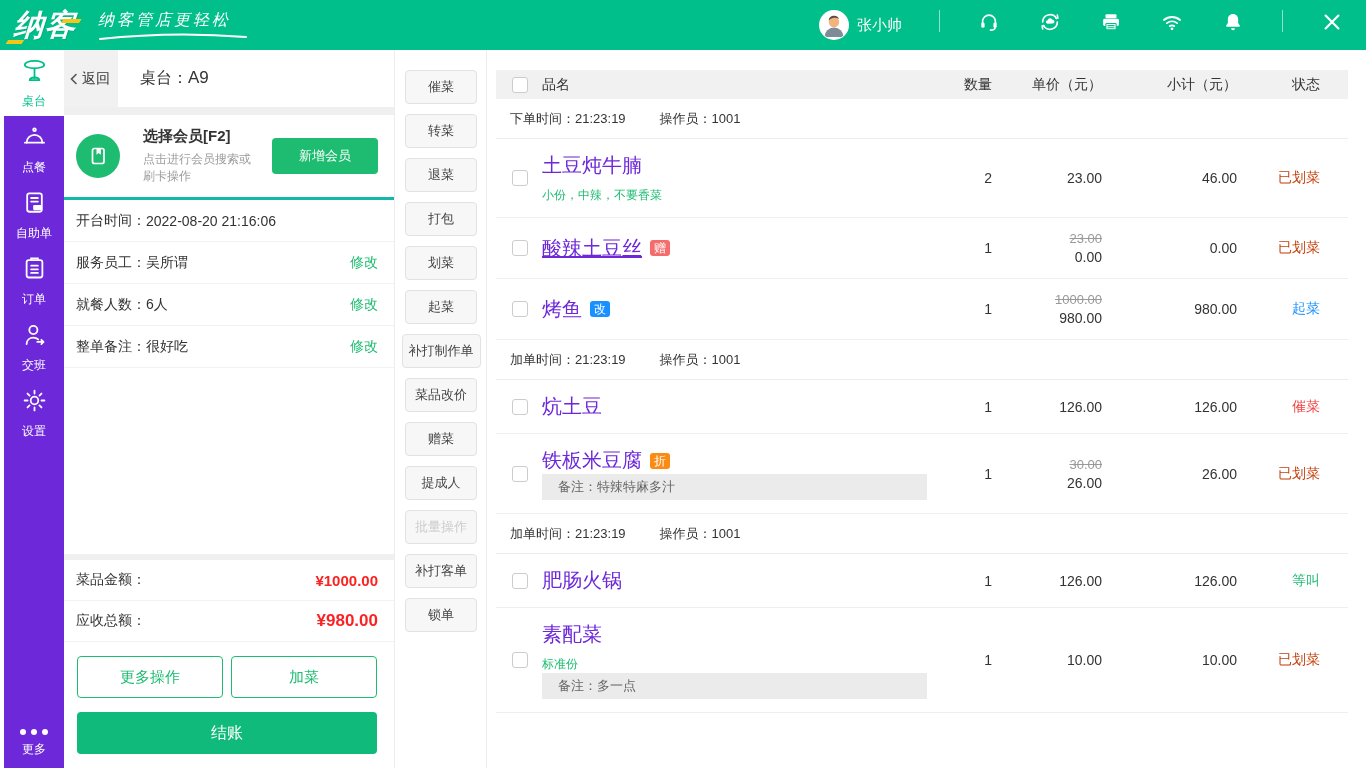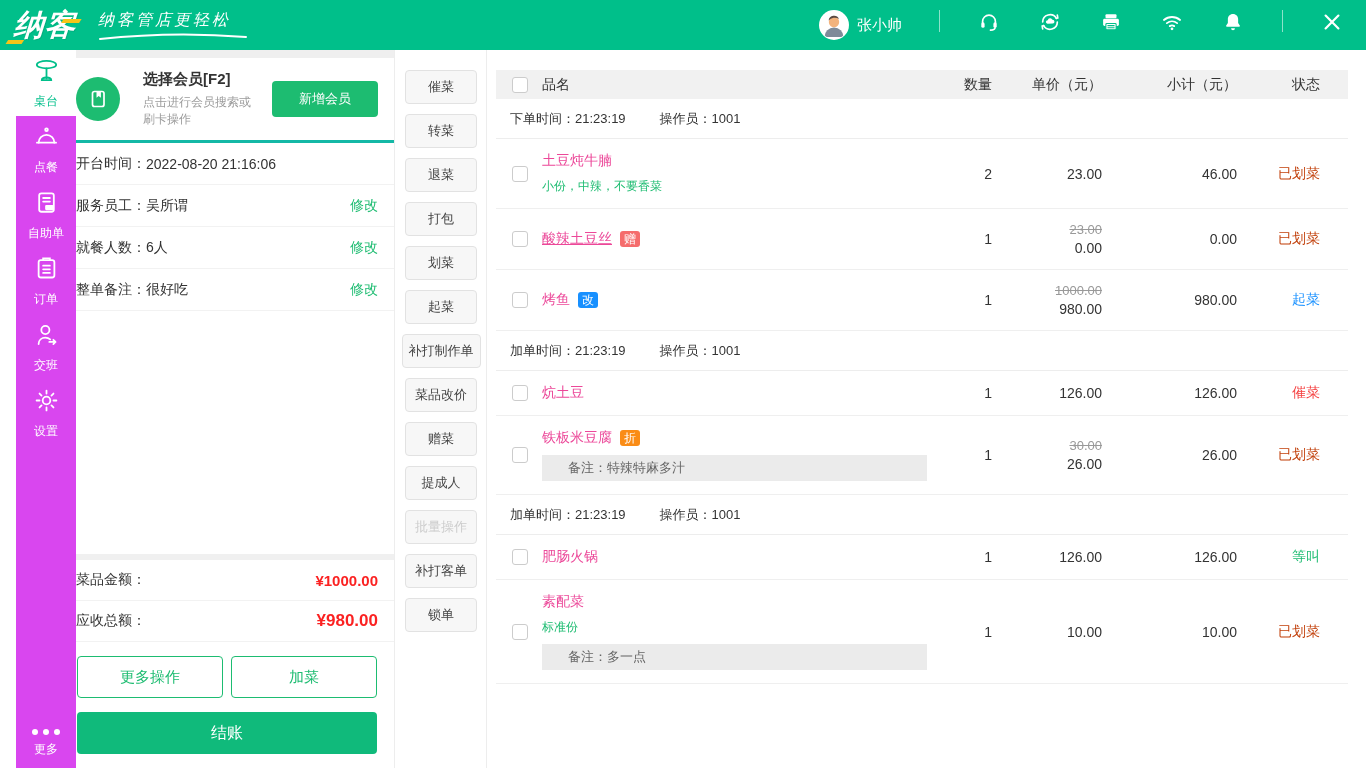--- a/index.html
+++ b/index.html
@@ -21,22 +21,22 @@
   .slogan-line { margin-top:2px; }
   .topbar-right { margin-left:auto; display:flex; align-items:flex-start; gap:37px; margin-right:22px; }
   .user-chip { display:flex; align-items:center; gap:8px; }
   .avatar { width:30px; height:30px; border-radius:50%; background:#fff; overflow:hidden; }
   .user-name { font-size:15px; }
   .tb-divider { width:1px; height:22px; background:rgba(255,255,255,.55); }
   .tb-icon { width:24px; height:24px; cursor:pointer; display:flex; align-items:center; justify-content:center; }
   .tb-icon svg { width:22px; height:22px; }
 
   
-  .sidebar { position:absolute; left:16px; top:50px; width:60px; height:718px;
-    background:#d946ef; z-index:20;text-align:right; }
+  .sidebar { position:absolute; left:4px; top:50px; width:60px; height:718px;
+    background:#6d28d9; z-index:20;text-align:right; }
   .side-item { width:60px; height:66px; display:flex; flex-direction:column; align-items:center;
     justify-content:center; color:#fff; cursor:pointer; }
   .side-item svg { width:27px; height:27px; }
   .side-item .side-label { font-size:12px; margin-top:5px; }
   .side-item.active { background:#fff; color:#00BF8A; }
   .side-more { position:absolute; bottom:10px; left:0; width:60px; display:flex;
     flex-direction:column; align-items:center; color:#fff; cursor:pointer; }
   .dots { display:flex; gap:5px; margin-bottom:6px; }
   .dots i { width:6px; height:6px; border-radius:50%; background:#fff; }
   .side-more .side-label { font-size:12px; }
@@ -93,30 +93,30 @@
   .o-header { background:#f1f1f1; height:29px; font-size:14px; color:#333; }
   .o-header .col-r, .item-row .col-r { text-align:right; }
   .o-header .col-status, .item-row .col-status { text-align:right; padding-right:28px; }
   .cb { width:16px; height:16px; border:1px solid #ccc; border-radius:3px; background:#fff;
     margin-left:16px; cursor:pointer; }
   .group-row { height:40px; display:flex; align-items:center; padding-left:14px;
     font-size:13px; color:#333; border-bottom:1px solid #ededed; }
   .group-row .g-op { margin-left:34px; }
   .item-row { border-bottom:1px solid #efefef; padding:13px 0; font-size:14px; color:#333; }
   .name-line { display:flex; align-items:center; }
-  .dish-name { font-size:14px; color:#ec4899; }
+  .dish-name { font-size:20px; color:#6d28d9; }
   .dish-name.u { text-decoration:underline; }
   .badge { display:inline-block; margin-left:8px; font-size:12px; color:#fff; border-radius:3px;
     padding:2px 4px; line-height:1; }
   .badge.gift { background:#F56C6C; }
   .badge.modify { background:#1890FF; }
   .badge.discount { background:#FA8C16; }
   .dish-spec { color:#1DBC71; font-size:12px; margin-top:8px; }
-  .dish-note { background:#ebebeb; color:#666; font-size:13px; padding:4px 26px;
-    margin-top:8px; width:385px; }
+  .dish-note { background:#ebebeb; color:#666; font-size:13px; padding:4px 16px;
+    margin-top:0; width:385px; }
   .price-old { color:#999; text-decoration:line-through; font-size:13px; margin-bottom:3px; }
   .st-done { color:#c2410c; }
   .st-serve { color:#1890FF; }
   .st-urge  { color:#F54040; }
   .st-wait  { color:#1DBC71; }
 </style>
 </head>
 <body>
 
 <div class="topbar">
@@ -248,20 +248,31 @@
       <span class="dots">
         <i></i>
         <i></i>
         <i></i>
       </span>
       <span class="side-label">更多</span>
     </div>
   </div>
 
 <div class="left-panel">
+  <div class="lp-header">
+    <div class="back-btn">
+      <svg viewBox="0 0 12 12" fill="none" stroke="#555" stroke-width="1.6" stroke-linecap="round">
+          <path d="M8 1.5L3.5 6L8 10.5"></path>
+        </svg>
+      <span>返回</span>
+    </div>
+    <div class="lp-title">
+      <span>桌台：</span><b>A9</b>
+    </div>
+  </div>
   <div class="lp-gap"></div>
   <div class="member-card">
     <div class="member-ico">
       <svg viewBox="0 0 24 24" fill="none" stroke="#fff" stroke-width="1.7" stroke-linejoin="round">
         <rect x="6.5" y="4.5" width="11.5" height="15" rx="2"></rect>
         <path d="M10.5 4.5v6.2l2.2-1.7 2.2 1.7V4.5" fill="#fff" stroke="none"></path>
         </svg>
     </div>
     <div class="member-txt">
       <div class="member-title">选择会员[F2]</div>

